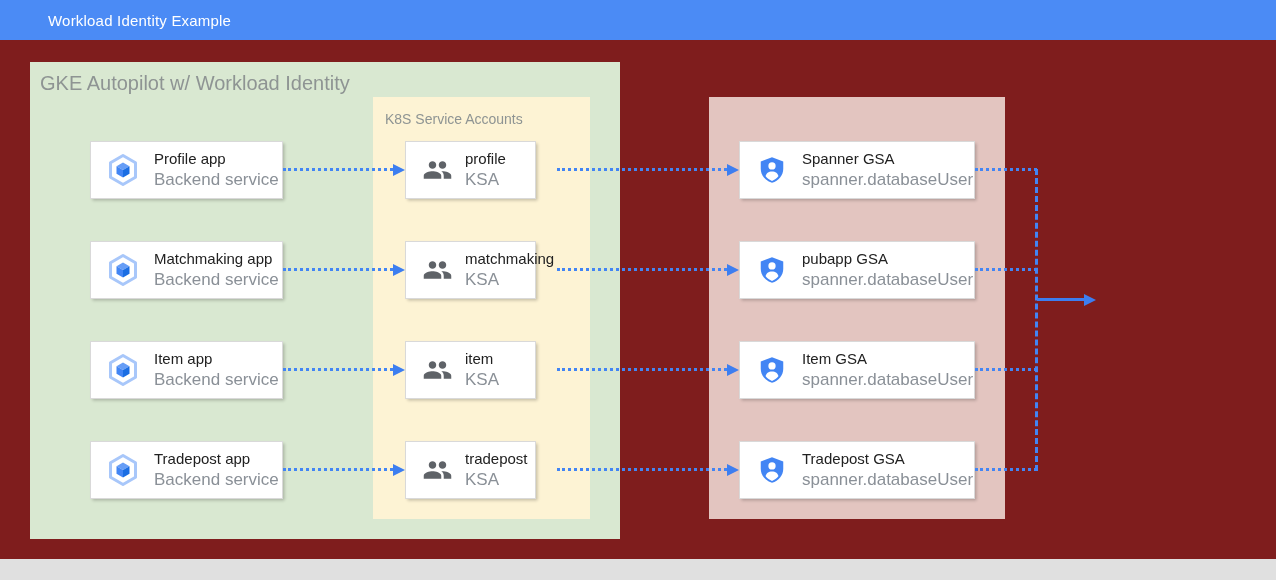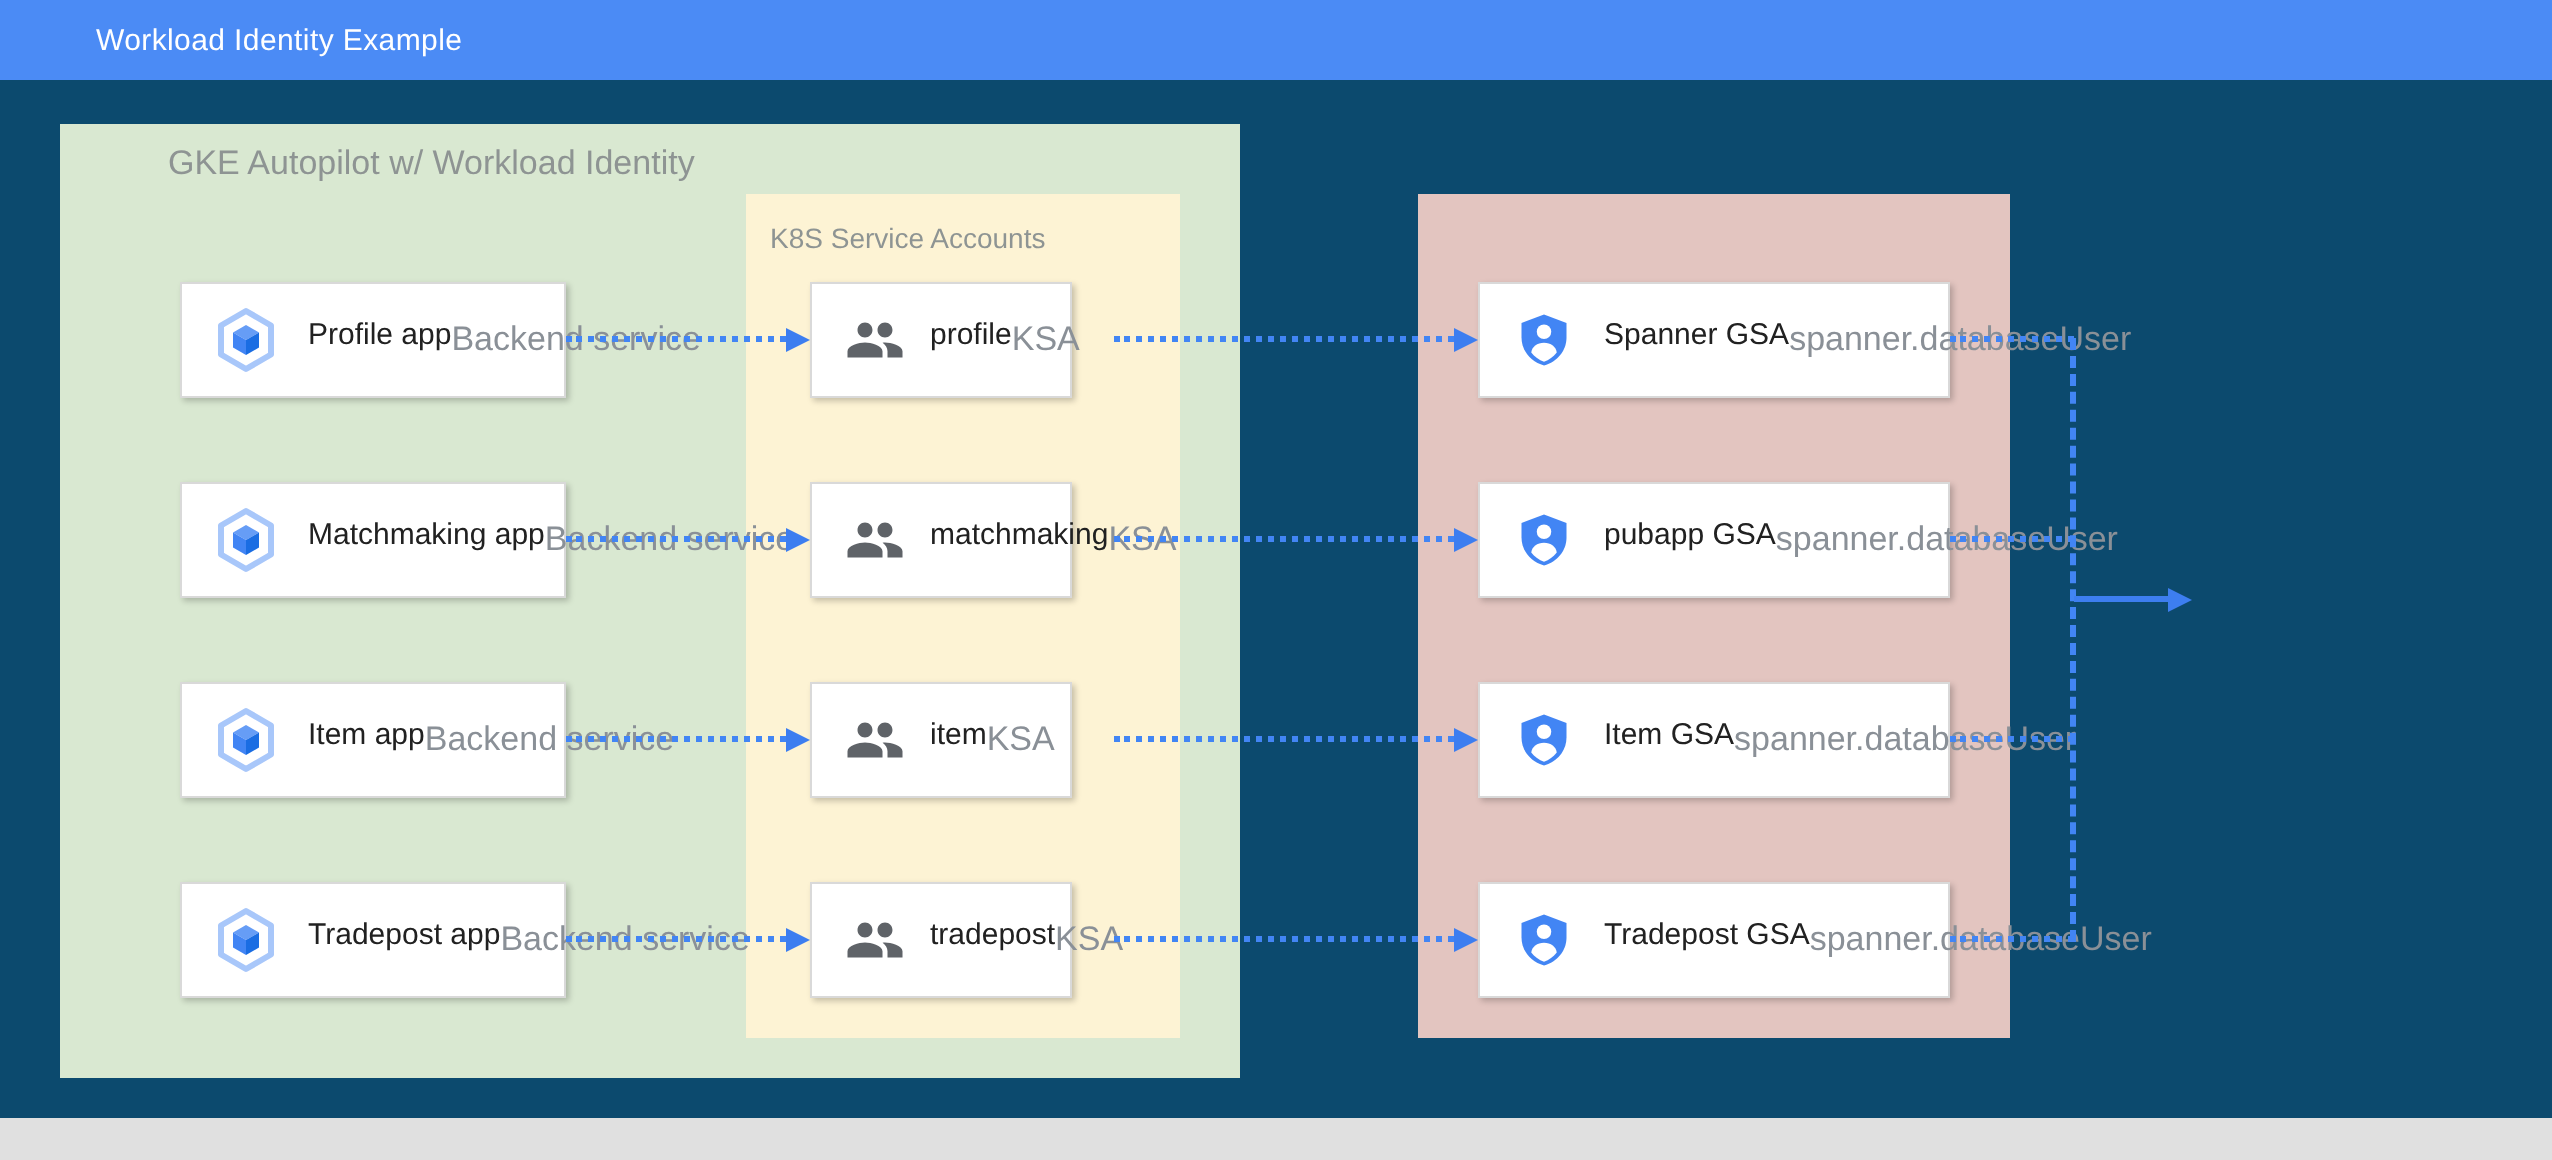--- a/index.html
+++ b/index.html
@@ -1,34 +1,34 @@
 <!DOCTYPE html>
 <html><head>
 <meta charset="utf-8">
 <style>
   html,body{margin:0;padding:0;}
   body{font-family:"Liberation Sans","DejaVu Sans",sans-serif;background:#fff;}
-  .canvas{position:relative;width:1276px;height:580px;background:#0c4a6e;overflow:hidden;}
+  .canvas{position:relative;width:1276px;height:580px;background:#7f1d1d;overflow:hidden;}
 
   .titlebar{position:absolute;left:0;top:0;width:1276px;height:40px;background:#4b8bf5;
     display:flex;align-items:center;}
   .titlebar .title{color:#ffffff;font-size:15px;font-weight:500;letter-spacing:.2px;margin-left:48px;}
 
   .zone{position:absolute;}
   .zone-label{position:absolute;color:#8e9493;font-size:14px;}
   .zone-gke{left:30px;top:62px;width:590px;height:477px;background:#d9e8d1;}
   .zone-ksa{left:373px;top:97px;width:217px;height:422px;background:#fdf3d4;}
   .zone-gsa{left:709px;top:97px;width:296px;height:422px;background:#e3c5c0;}
-  .lbl-gke{left:40px;top:72px;font-size:17px;margin-left:44px;}
+  .lbl-gke{left:40px;top:72px;font-size:20px;}
   .lbl-ksa{left:385px;top:111px;}
   .lbl-gsa{left:721px;top:111px;}
 
   .node{position:absolute;height:58px;background:#ffffff;border:1px solid #d9d9d9;
     box-shadow:1.5px 1.5px 3px rgba(0,0,0,.22);display:flex;align-items:center;box-sizing:border-box;}
-  .node .txt{display:flex;flex-direction:row;line-height:1.25;}
+  .node .txt{display:flex;flex-direction:column;line-height:1.25;}
   .node .t{font-size:15px;color:#212121;white-space:nowrap;}
   .node .s{font-size:17px;color:#8a9097;white-space:nowrap;}
   .app-node{left:90px;width:193px;padding-left:14px;}
   .app-node .icon{margin-right:13px;display:flex;}
   .ksa-node{left:405px;width:131px;padding-left:15px;}
   .ksa-node .icon{margin-right:11px;display:flex;}
   .gsa-node{left:739px;width:236px;padding-left:17px;}
   .gsa-node .icon{margin-right:15px;display:flex;}
   .row1{top:141px;} .row2{top:241px;} .row3{top:341px;} .row4{top:441px;}
 

